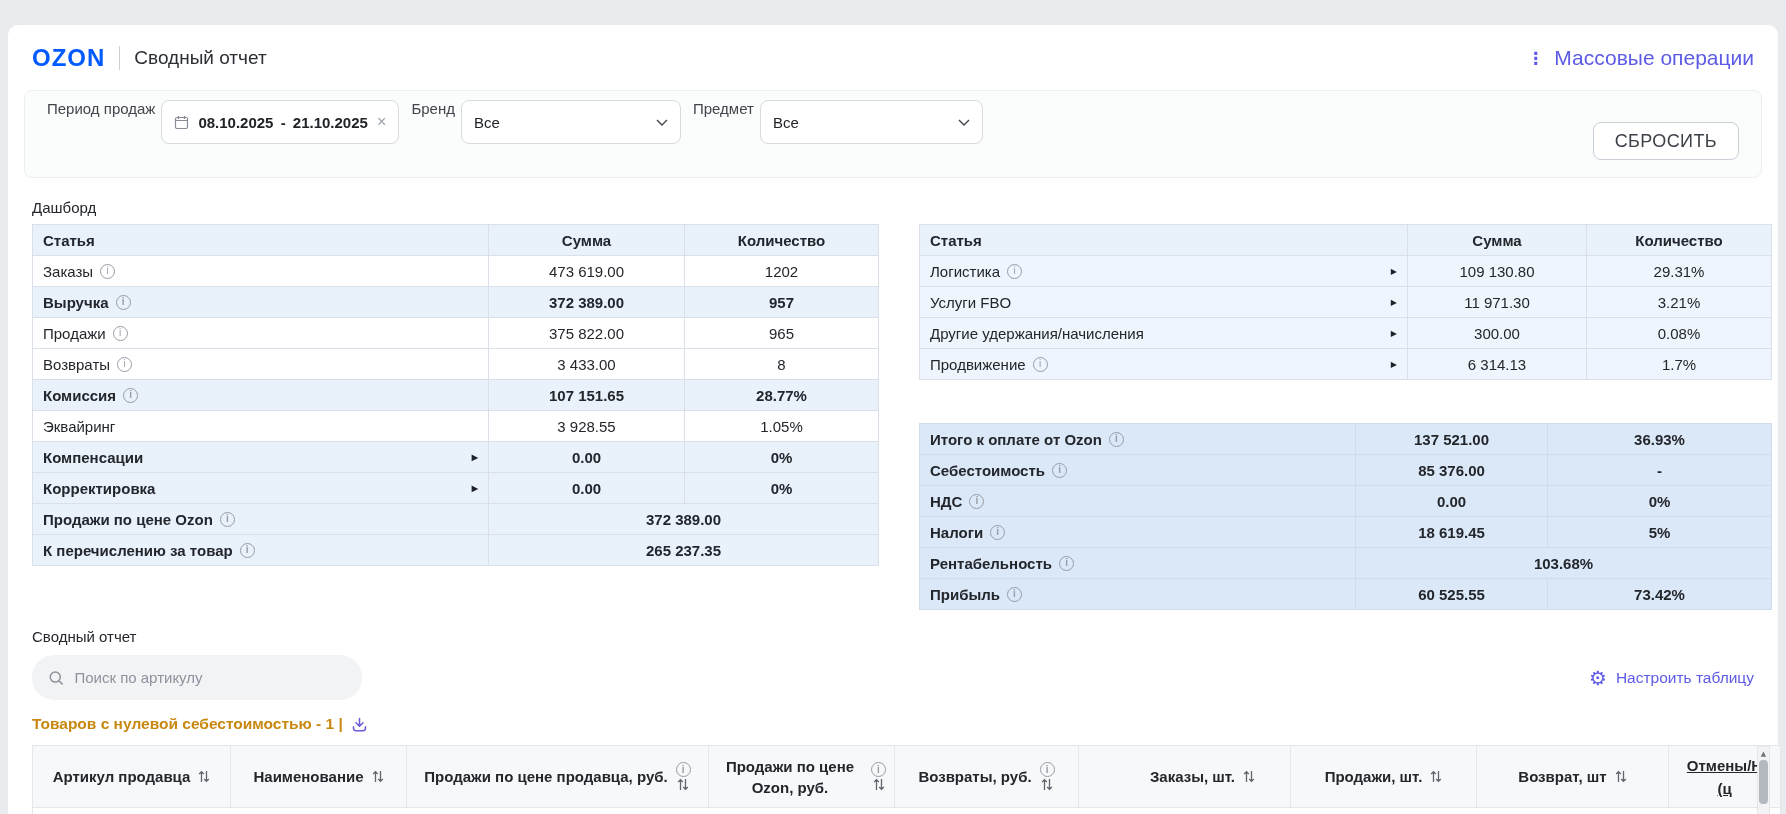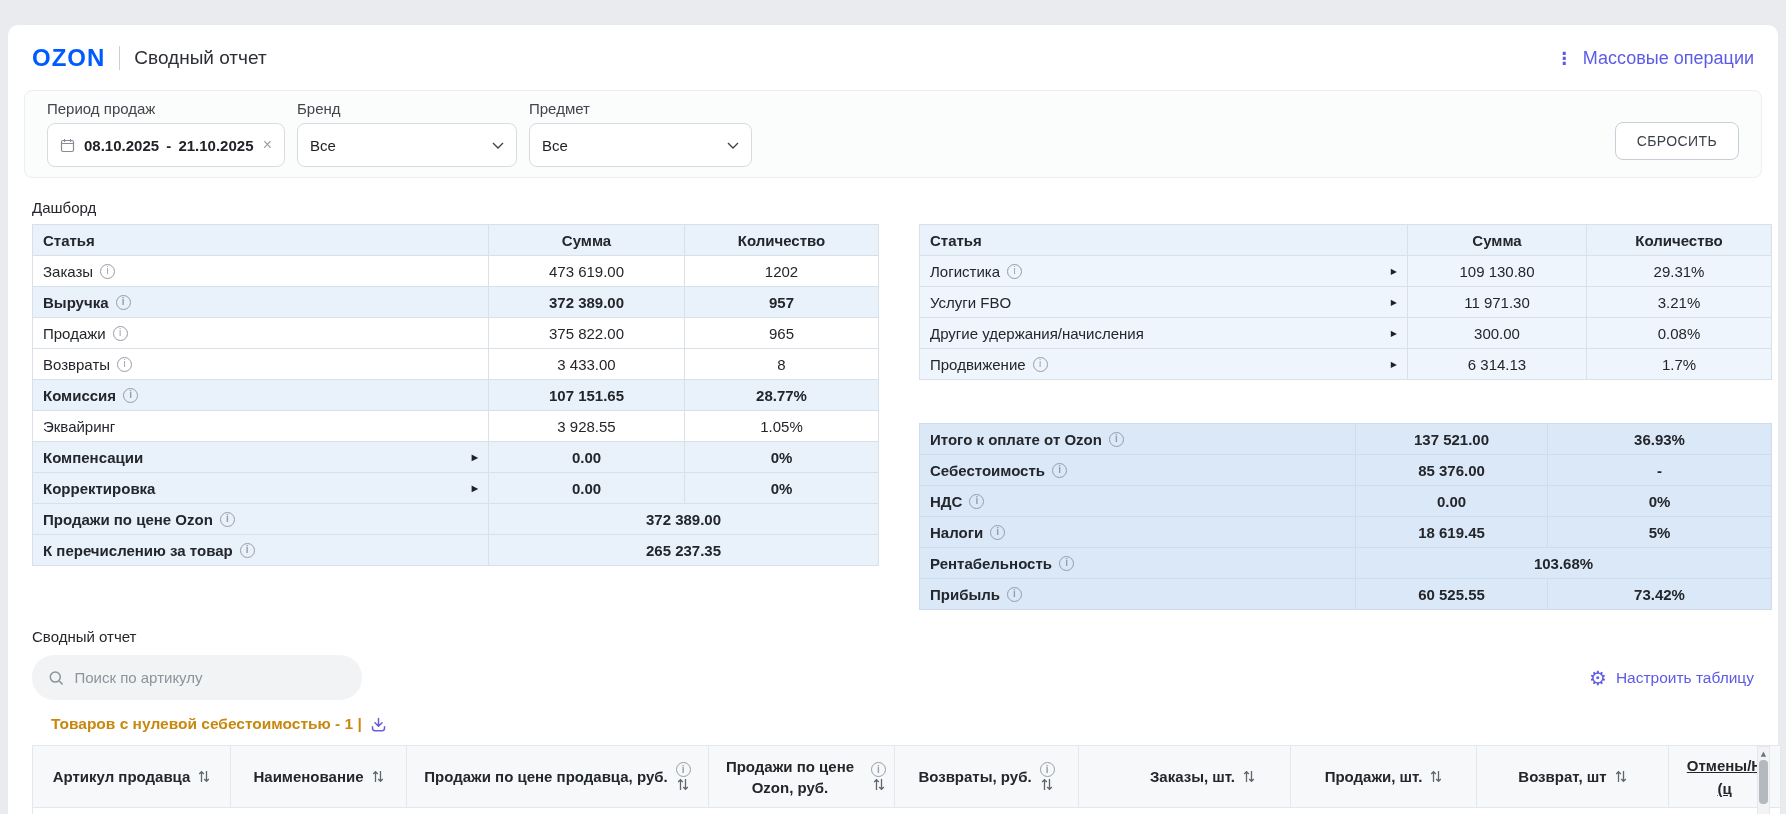--- a/index.html
+++ b/index.html
@@ -16,44 +16,44 @@
     padding:14px 16px 0 16px;
   }
   
   .topbar { display:flex; align-items:center; justify-content:space-between; height:38px; padding:0 8px 0 8px; }
   .brand { display:flex; align-items:center; }
   .logo { font-size:24px; font-weight:800; letter-spacing:1px; color:var(--brand,#005bff); font-style:normal; }
   .brand-divider { width:1px; height:24px; background:#c9ced5; margin:0 14px; }
   .page-title { font-size:19px; font-weight:500; color:#2b2e34; }
   .bulk { display:flex; align-items:center; gap:10px; color:var(--accent,#5d5be6); cursor:pointer; }
   .dots-icon { font-family:"DejaVu Sans",sans-serif; font-size:17px; font-weight:700; line-height:1; }
-  .bulk-label { font-size:18px; }
+  .bulk-label { font-size:21px; }
   
   .filters {
     margin-top:13px; height:88px; background:#fbfcfc;
     border:1px solid #eceef1; border-radius:8px;
     display:flex; align-items:flex-start; padding:9px 22px 0 22px; gap:12px;
   }
-  .field { display:flex; flex-direction:column; gap:6px; }
+  .field { display:flex; flex-direction:row; gap:6px; }
   .field-label { font-size:15px; color:#41454c; }
   .control {
     height:44px; background:#fff; border:1px solid #d7dbe0; border-radius:8px;
     display:flex; align-items:center; padding:0 12px; font-size:15px; cursor:pointer;
   }
   .date-control { width:238px; }
   .date-value { font-weight:700; margin-left:9px; word-spacing:3px; color:#202328; }
   .clear-x { margin-left:auto; color:#9aa0a8; font-size:16px; }
   .select-brand { width:220px; }
   .select-subject { width:223px; }
   .select-value { color:#202328; }
   .chev { margin-left:auto; display:flex; }
   .reset-btn {
     margin-left:auto; margin-top:22px; height:38px; padding:0 21px;
     background:#fff; border:1px solid #c9cfd7; border-radius:8px;
-    font-family:"Liberation Sans",sans-serif; font-size:14px; letter-spacing:.4px;
+    font-family:"Liberation Sans",sans-serif; font-size:18px; letter-spacing:.4px;
     color:#3c4148; cursor:pointer;
   }
   
   .section-title { font-size:15px; font-weight:400; color:#23262b; margin:21px 8px 8px 8px; }
   .dash { display:flex; gap:40px; align-items:flex-start; margin-left:8px; }
   table { border-collapse:collapse; table-layout:fixed; }
   .dash-table td, .dash-table th {
     border:1px solid #d9e0ea; height:31px; padding:0 10px;
     font-size:15px; color:#23262b; overflow:hidden; white-space:nowrap;
   }
@@ -82,21 +82,21 @@
   }
   .search input {
     border:none; outline:none; background:transparent; font-size:15px; width:100%;
     font-family:"Liberation Sans",sans-serif; color:#23262b;
   }
   .search input::placeholder { color:#8d939c; }
   .configure { display:flex; align-items:center; gap:9px; color:var(--accent,#5d5be6); cursor:pointer; }
   .gear-icon { font-family:"DejaVu Sans",sans-serif; font-size:20px; line-height:1; }
   .configure-label { font-size:15.5px; }
   .zero-row { display:flex; align-items:center; gap:8px; margin:15px 8px 0 8px; cursor:pointer; }
-  .zero-label { color:var(--warning,#c8880f); font-weight:700; font-size:15.5px;margin-left:19px; }
+  .zero-label { color:var(--warning,#c8880f); font-weight:700; font-size:15.5px; }
   
   .big-wrap { position:relative; width:1738px; margin:12px 0 0 8px; }
   .report-table { width:1726px; }
   .report-table th {
     background:#f7f8fa; border:1px solid #e4e7eb; height:62px;
     font-weight:700; font-size:15px; color:#23262b; vertical-align:middle; padding:0 4px;
   }
   .th-inner { display:flex; align-items:center; justify-content:center; gap:8px; line-height:1.4; padding:0 4px; }
   .th-label { text-align:center; }
   .th-icons { display:flex; flex-direction:column; align-items:center; gap:1px; }

